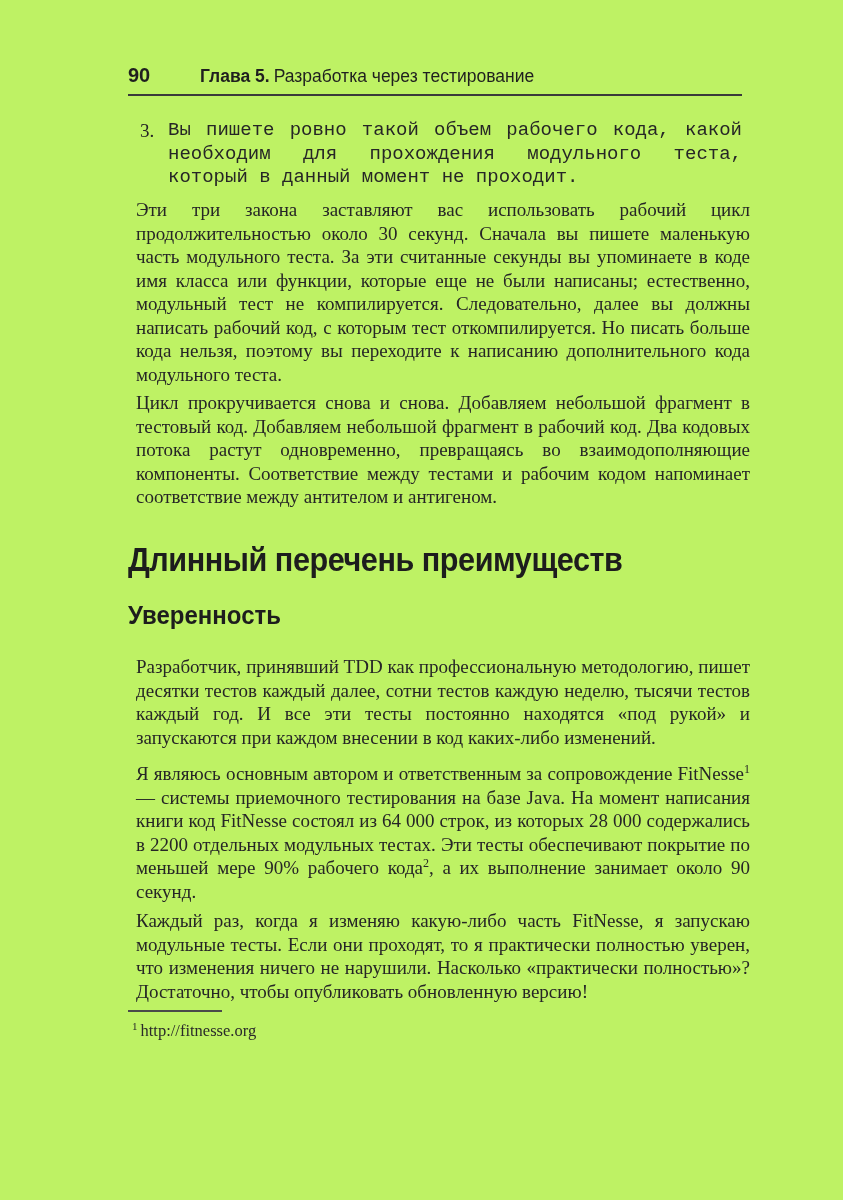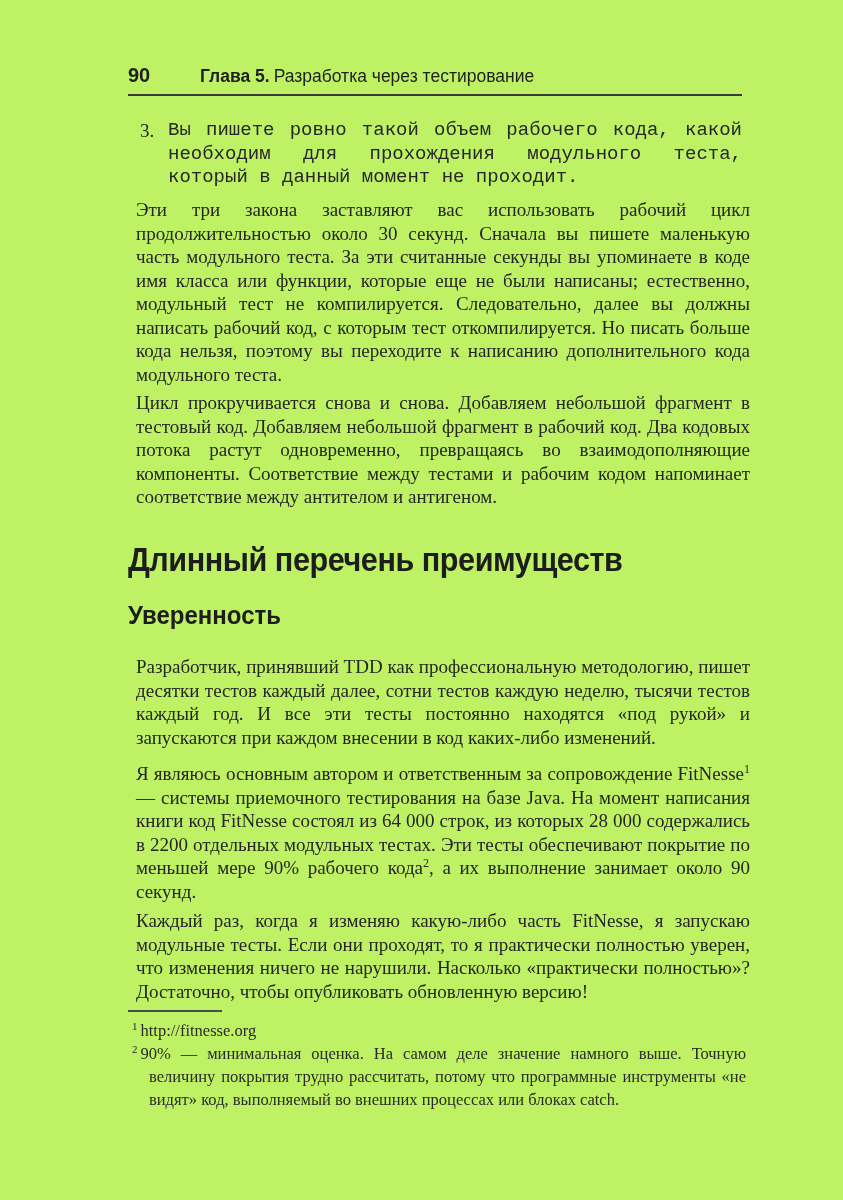--- a/index.html
+++ b/index.html
@@ -148,16 +148,15 @@
   <p class="abs body-text" style="top:647px">Разработчик, принявший TDD как профессиональную методологию, пишет десятки тестов каждый далее, сотни тестов каждую неделю, тысячи тестов каждый год. И все эти тесты постоянно находятся «под рукой» и запускаются при каждом внесении в код каких-либо изменений.</p>
 
   <p class="abs body-text" style="top:754px"><span>Я являюсь основным автором и ответственным за сопровождение FitNesse</span><sup class="note-ref">1</sup><span> — системы приемочного тестирования на базе Java. На момент написания книги код FitNesse состоял из 64&nbsp;000 строк, из которых 28&nbsp;000 содержались в 2200 отдельных модульных тестах. Эти тесты обеспечивают покрытие по меньшей мере 90% рабочего кода</span><sup class="note-ref">2</sup><span>, а их выполнение занимает около 90 секунд.</span></p>
 
   <p class="abs body-text" style="top:901px">Каждый раз, когда я изменяю какую-либо часть FitNesse, я запускаю модульные тесты. Если они проходят, то я практически полностью уверен, что изменения ничего не нарушили. Насколько «практически полностью»? Достаточно, чтобы опубликовать обновленную версию!</p>
 
   <div class="abs fn-rule"></div>
 
   <div class="abs footnotes">
     <p class="fn"><sup>1</sup><span>http://fitnesse.org</span></p>
-    <p class="fn"><sup>2</sup><span>90% — минимальная оценка. На самом деле значение намного выше. Точную величину покрытия трудно рассчитать, потому что программные инструменты «не видят» код, выполняемый во внешних процессах или блоках catch.</span></p>
   </div>
 
 </div>
 
 </body></html>

